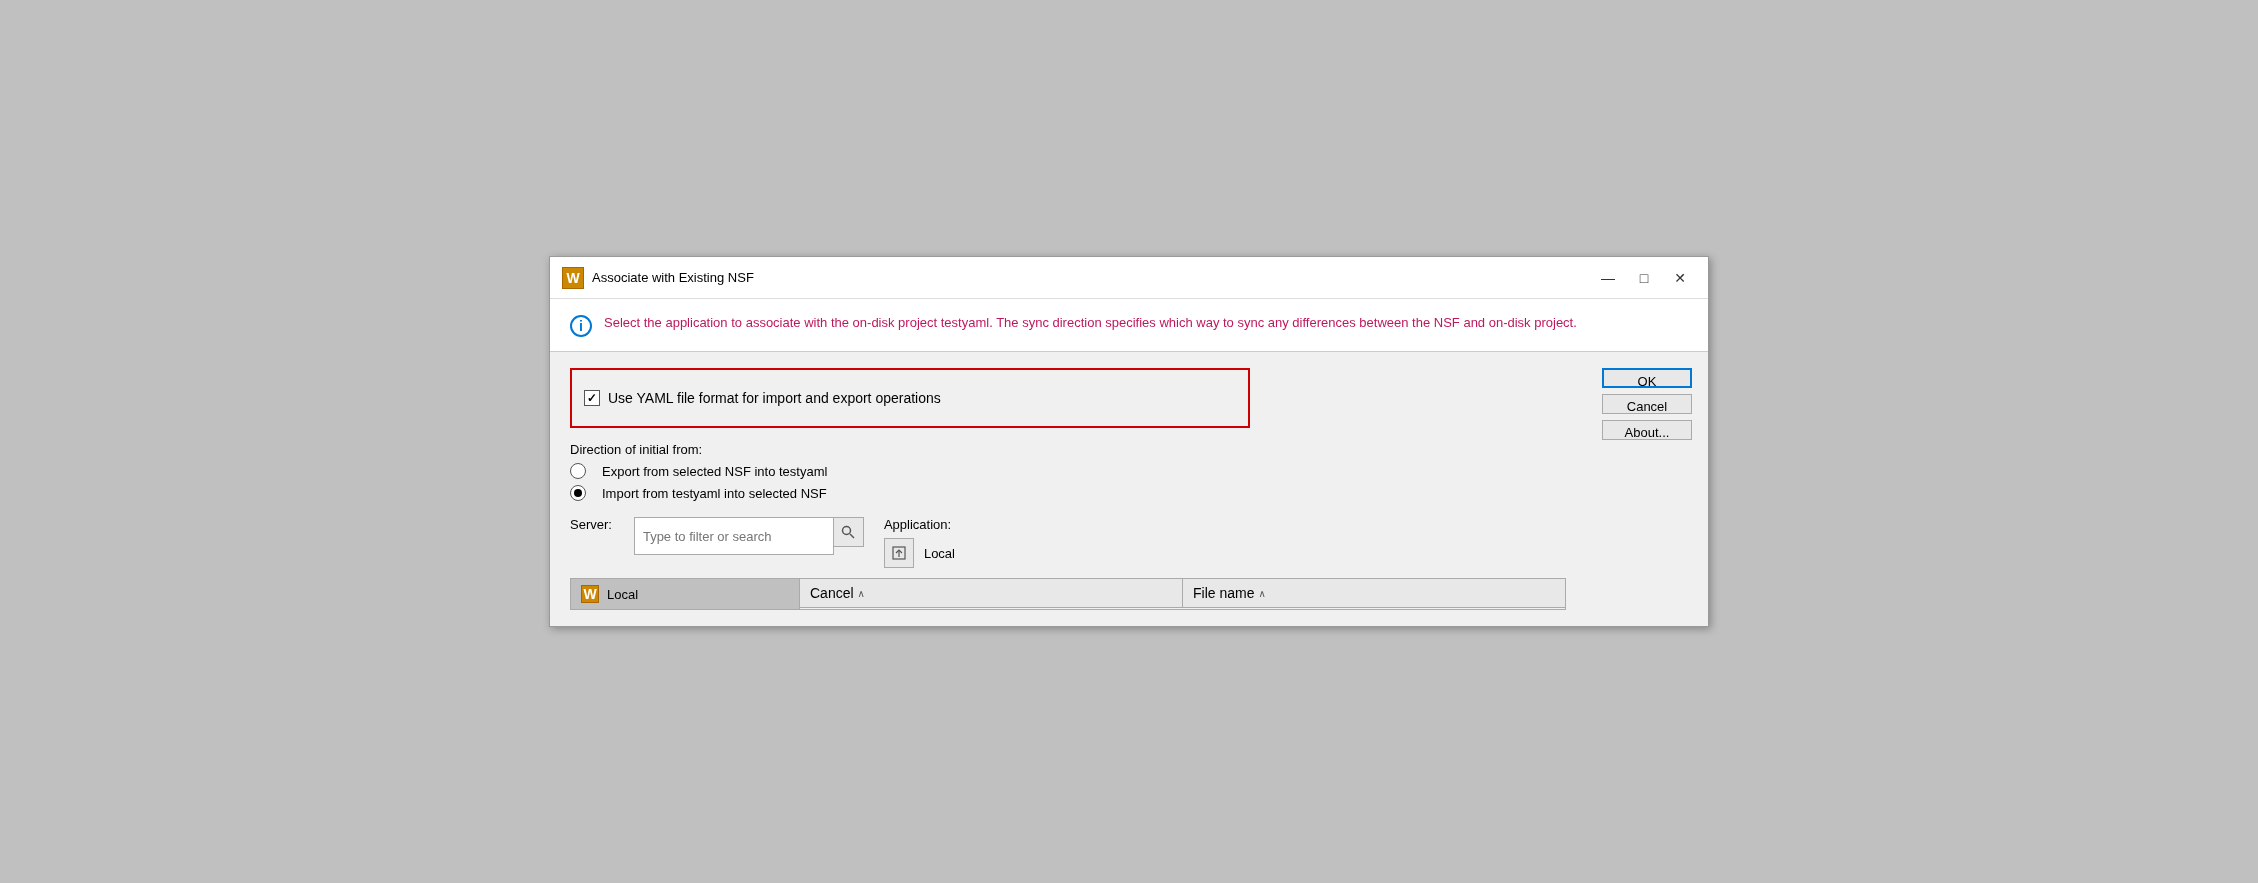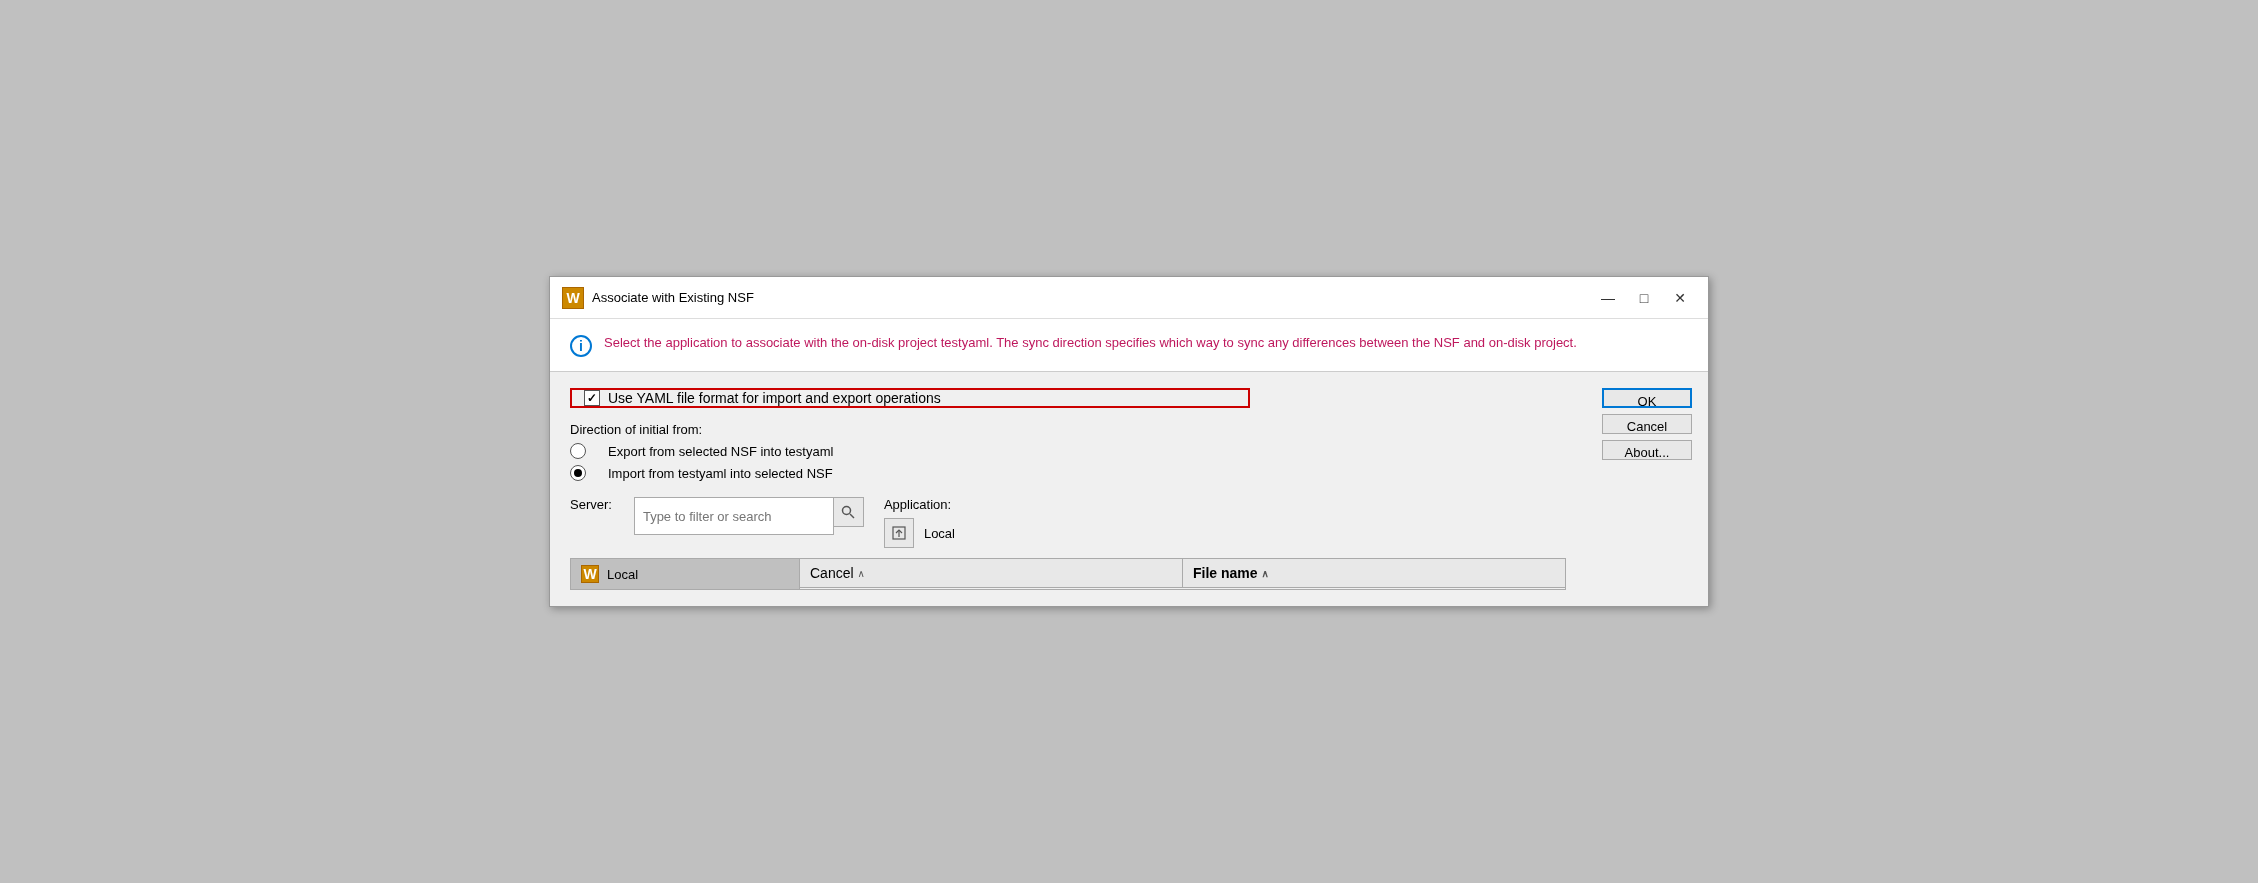--- a/index.html
+++ b/index.html
@@ -121,21 +121,21 @@
       gap: 6px;
       padding: 16px 16px;
       min-width: 120px;
     }
 
     .yaml-checkbox-row {
       display: flex;
       align-items: center;
       gap: 8px;
       border: 2px solid #cc0000;
-      padding: 0 12px;
+      padding: 20px 12px;
       margin-bottom: 14px;
       background: #f0f0f0;
       width: 680px;
     }
 
     .checkbox {
       width: 16px;
       height: 16px;
       border: 1px solid #555;
       background: white;
@@ -160,21 +160,21 @@
 
     .section-label {
       font-size: 13px;
       color: #000;
       margin-bottom: 6px;
     }
 
     .radio-row {
       display: flex;
       align-items: center;
-      gap: 22px;
+      gap: 16px;
       margin-bottom: 6px;
     }
 
     .radio {
       width: 16px;
       height: 16px;
       border-radius: 50%;
       border: 1.5px solid #555;
       background: white;
       display: flex;
@@ -339,21 +339,20 @@
       color: #000;
       display: flex;
       align-items: center;
       gap: 4px;
       flex: 1;
       border-right: 1px solid #aaa;
     }
 
     .th:last-child {
       border-right: none;
-      font-weight: bold;
     }
 
     .th-sort-icon {
       font-size: 10px;
       color: #555;
     }
 
     .dialog-btn {
       height: 20px;
       min-width: 90px;

